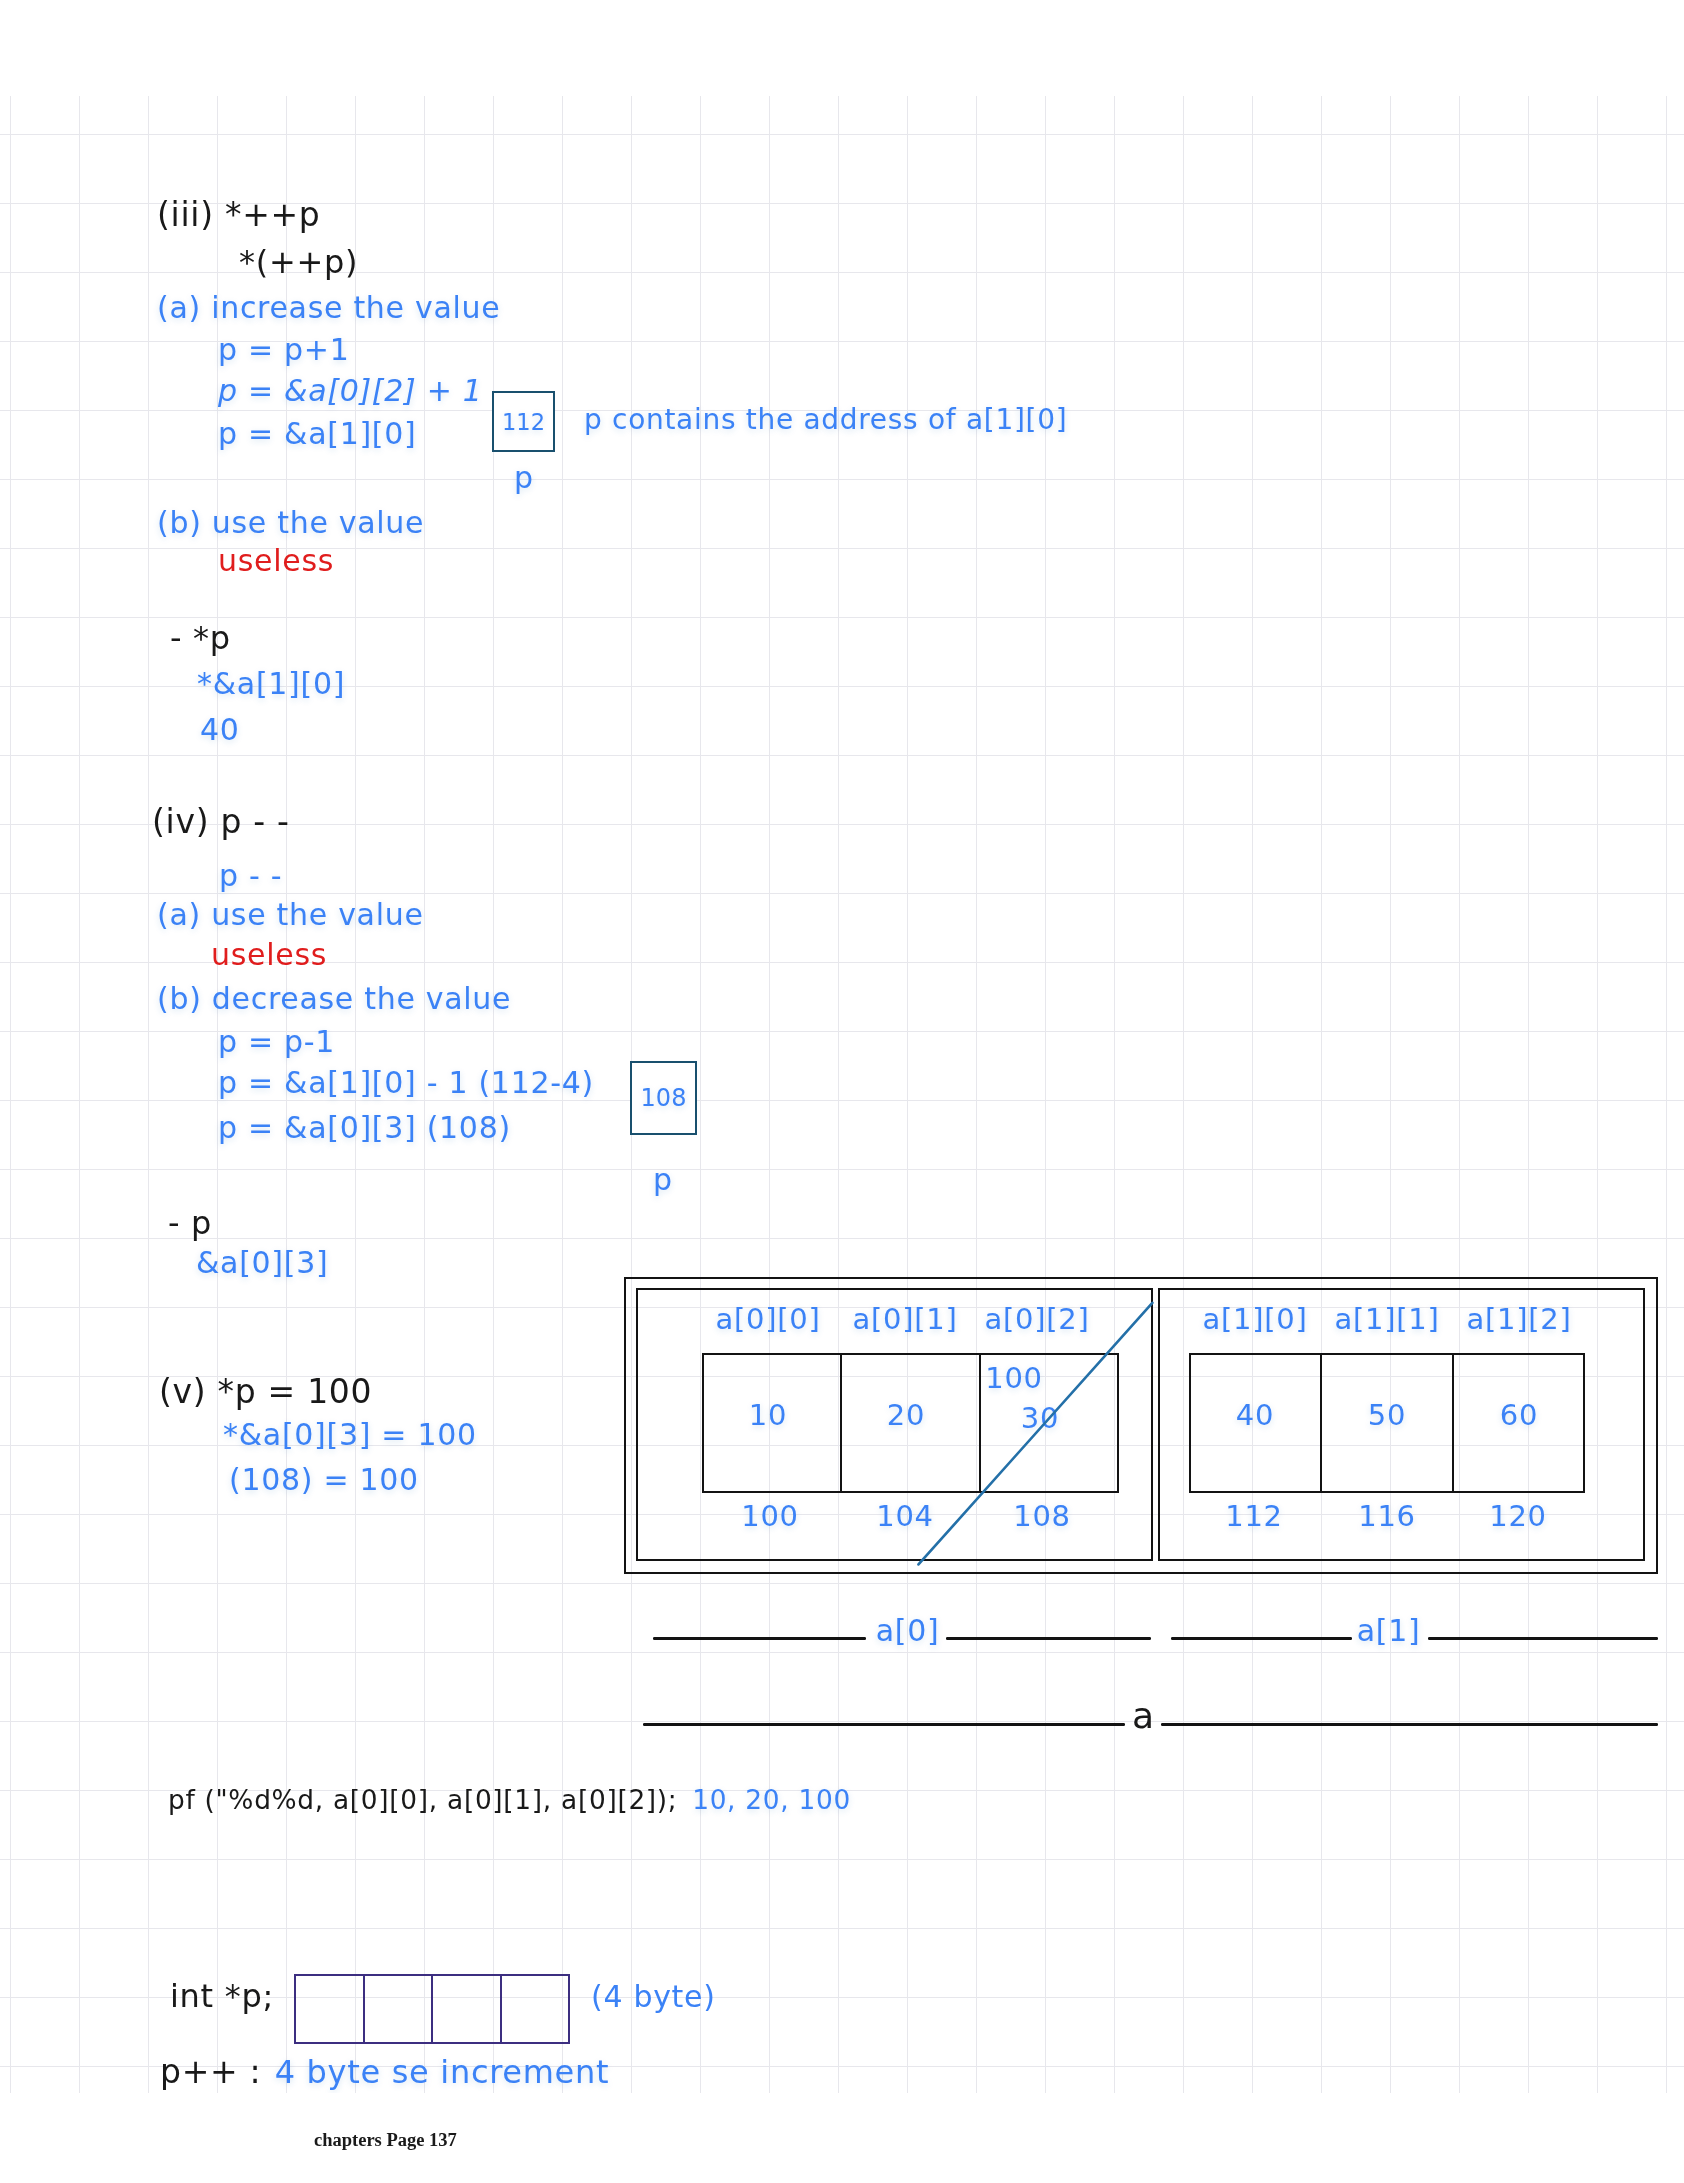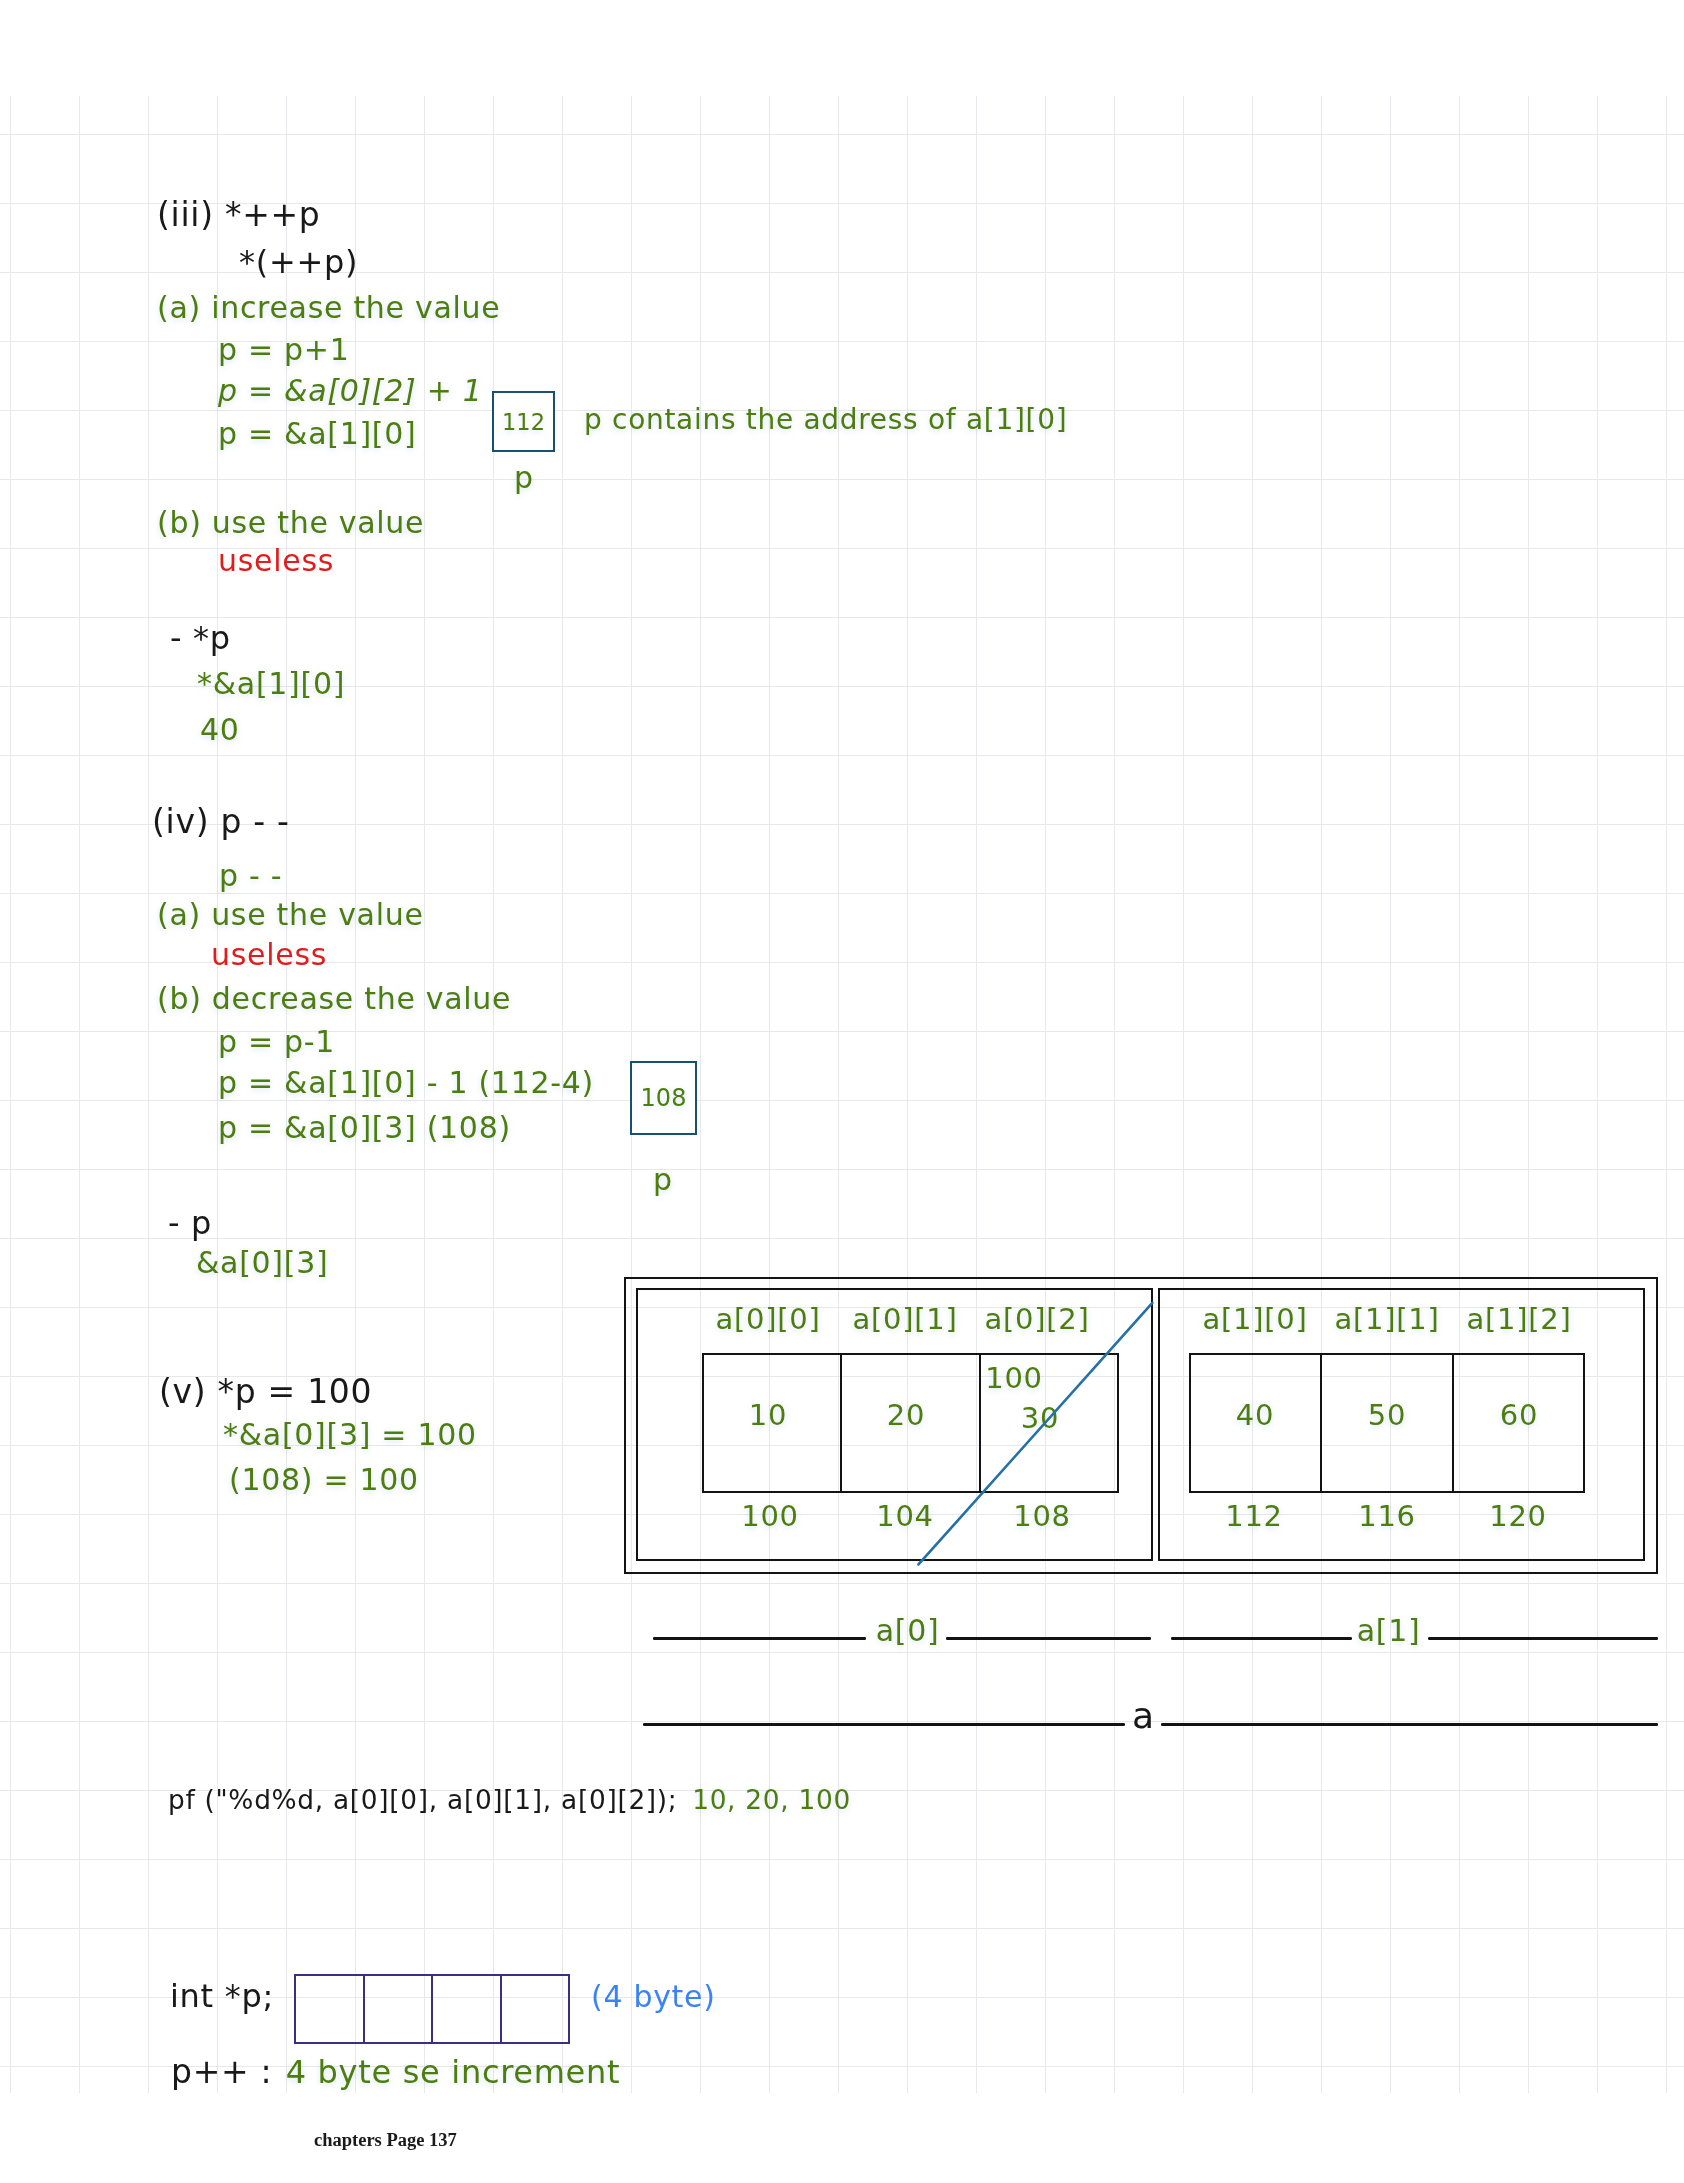--- a/index.html
+++ b/index.html
@@ -9,21 +9,21 @@
   }
   .canvas{position:absolute;left:0;top:0;width:1685px;height:2093px;overflow:hidden;background:#ffffff;padding-left:44px;}
   .grid{
     position:absolute;left:0;top:96px;width:1685px;height:1997px;
     background-image:
       repeating-linear-gradient(to right,#e7e7ec 0 1.3px,transparent 1.3px 69px),
       repeating-linear-gradient(to bottom,#e7e7ec 0 1.3px,transparent 1.3px 69px);
     background-position:10px 38px;
   }
   .t{position:absolute;white-space:nowrap;letter-spacing:0.7px;line-height:1.15;}
-  .blue{color:#4d7c0f;text-shadow:0 2px 6px rgba(31,110,176,0.18);}
+  .blue{color:#3b82f6;text-shadow:0 2px 6px rgba(31,110,176,0.18);}
   .black{color:#191919;}
   .red{color:#e01d1d;}
   .purple{color:#3b82f6;}
   .fs54{font-size:36px}.fs50{font-size:33px}.fs48{font-size:32px}
   .fs46{font-size:30px}.fs44{font-size:29px}.fs42{font-size:28px}.fs40{font-size:26.4px}
   .fs36{font-size:24px}.fs34{font-size:22.5px}.fs28{font-size:18.5px}
   .ctr{text-align:center;}
   .rect{position:absolute;border:2.6px solid #131313;box-sizing:border-box;background:transparent;}
   .pbox{position:absolute;border:2.6px solid #19506e;box-sizing:border-box;display:flex;align-items:center;justify-content:center;background:#fff;}
   .cells{position:absolute;border:2.6px solid #131313;box-sizing:border-box;display:flex;background:transparent;}
@@ -138,20 +138,20 @@
   </div>
 
   <div class="t black fs48" style="left:170px;top:1978px;">int *p;</div>
   <div class="bbox" style="left:294px;top:1974px;width:276px;height:70px;">
     <div></div>
     <div></div>
     <div></div>
     <div></div>
   </div>
   <div class="t purple fs46" style="left:591px;top:1980px;">(4 byte)</div>
-  <div class="t" style="left:171px;top:2053px;">
+  <div class="t" style="left:160px;top:2053px;">
     <span class="black fs50">p++ :</span>
     <span class="blue fs48" style="margin-left:9.2px;">4 byte se increment</span>
   </div>
 </div>
 
 <div class="footer fs28" style="left:314px;top:2130px;font-weight:bold;">chapters Page 137</div>
 
 
 </body></html>

